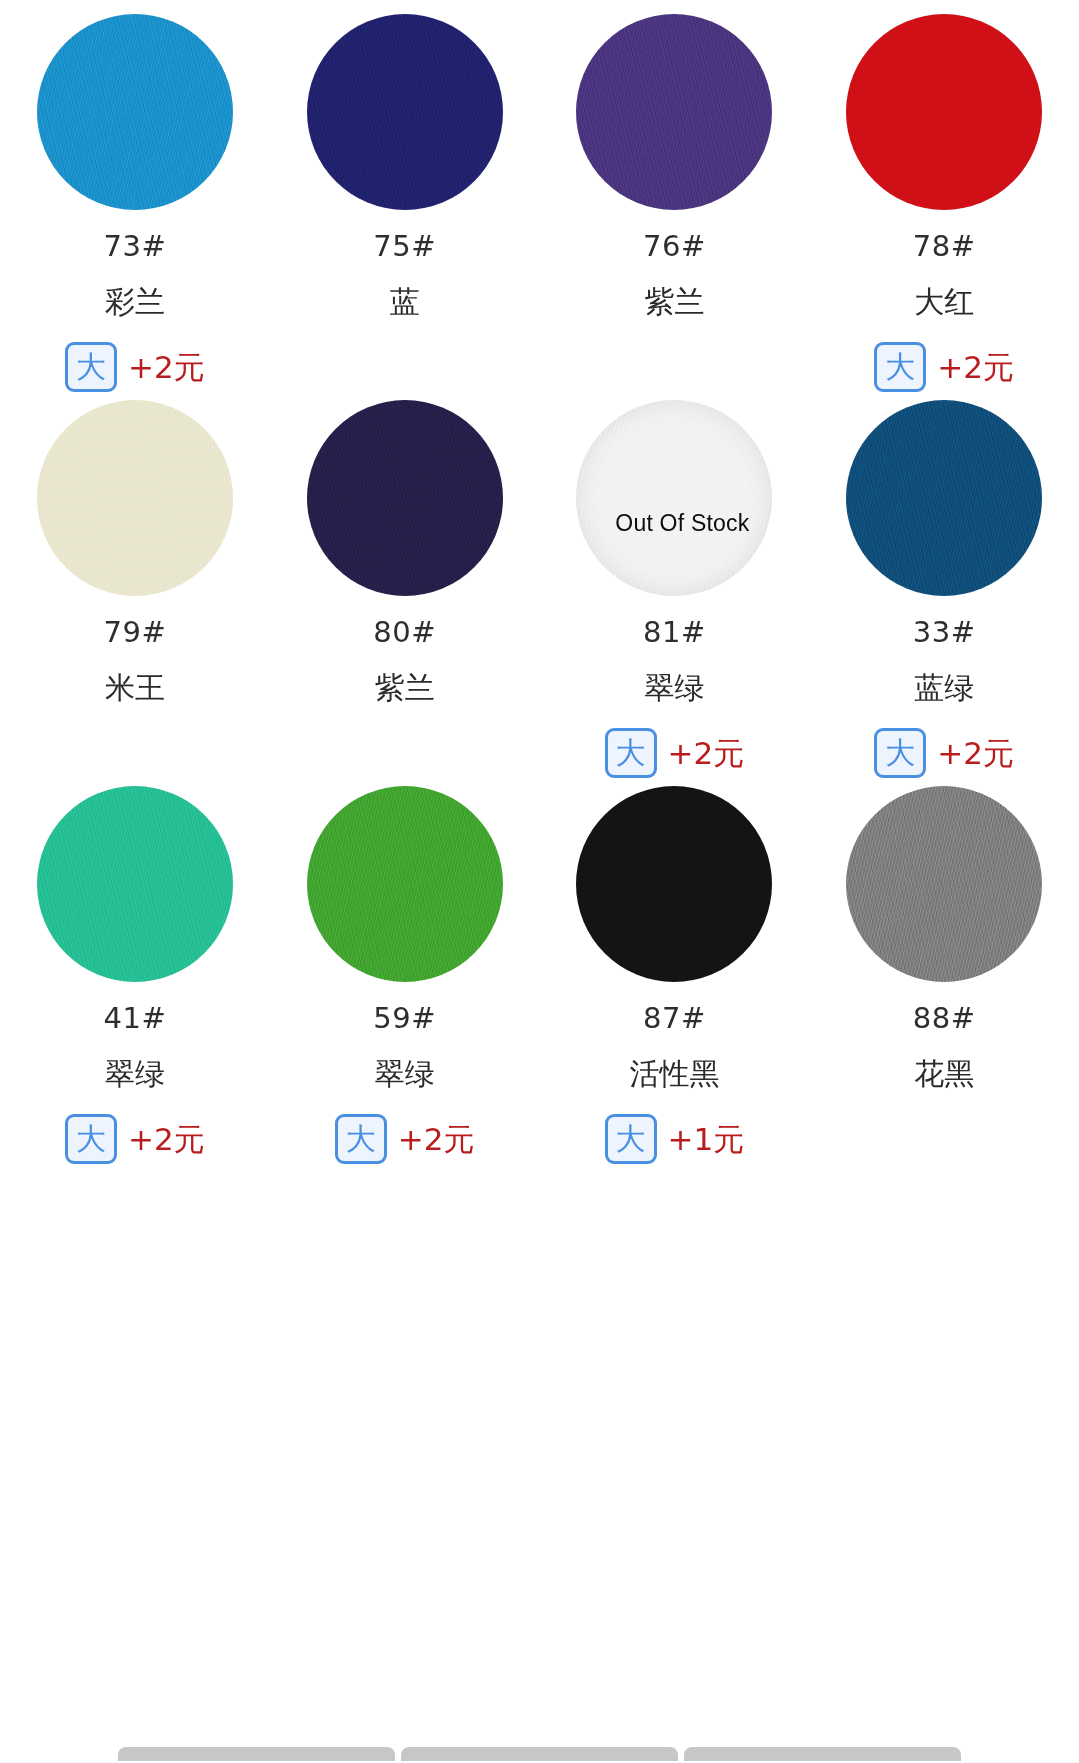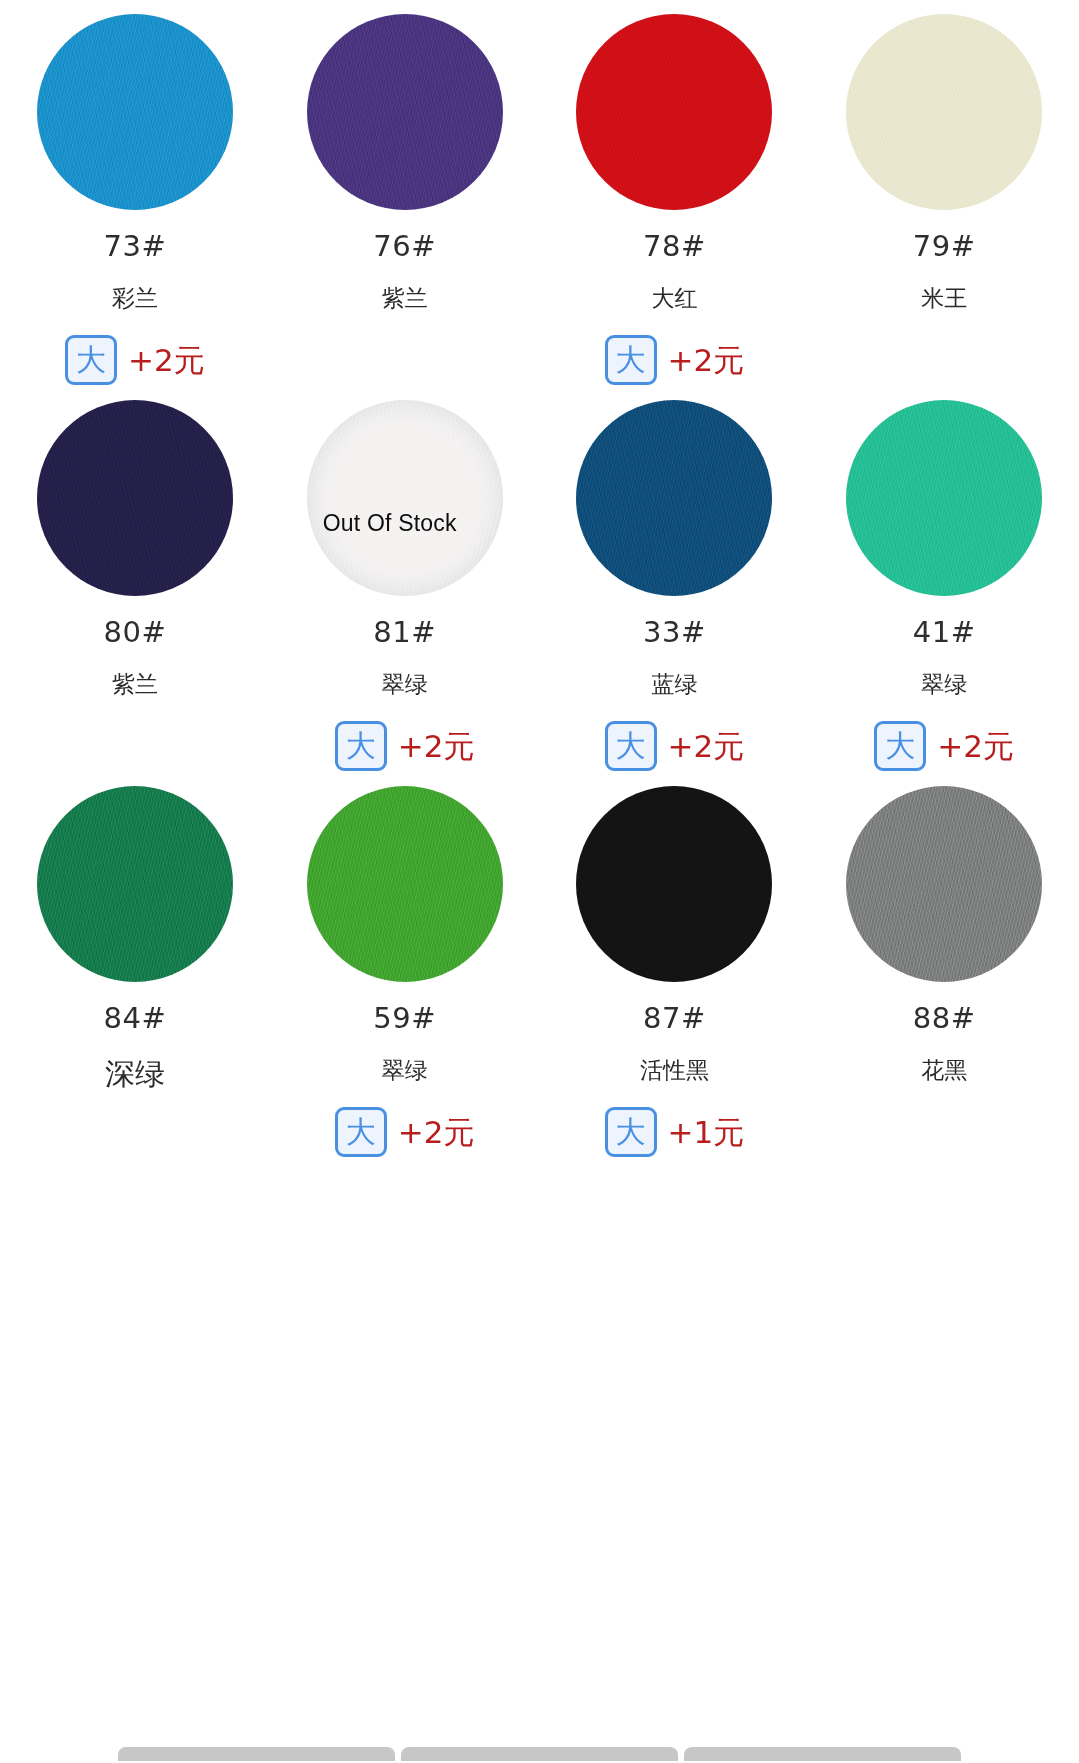--- a/index.html
+++ b/index.html
@@ -64,37 +64,38 @@
         rgba(255,255,255,0.5) 0px,
         rgba(255,255,255,0.5) 1px,
         rgba(0,0,0,0) 1px,
         rgba(0,0,0,0) 4px);
     opacity:.5;
   }
   .oos-label{
     position:absolute;
     left:16px;right:0;
     top:110px;
+    text-align:center;
     font-size:23px;
     color:#0d0d0d;
     font-family:"Liberation Sans",sans-serif;
     letter-spacing:.2px;
     z-index:3;
   }
   .code{
     margin-top:22px;
     font-size:29px;
     color:#2e2e2e;
     font-family:"DejaVu Sans",sans-serif;
     letter-spacing:.5px;
     line-height:1;
   }
   .cname{
     margin-top:26px;
-    font-size:23px;
+    font-size:30px;
     color:#2b2b2b;
     line-height:1;
   }
   .cname.alt{
     font-family:"DejaVu Serif","Liberation Serif",serif;
     font-size:30px;
   }
   .badge-row{
     margin-top:24px;
     display:flex;
@@ -147,20 +148,31 @@
       </div>
       <div class="code">73#</div>
       <div class="cname">彩兰</div>
       <div class="badge-row">
         <div class="badge-box">大</div>
         <div class="badge-price">+2元</div>
       </div>
     </div>
     <div class="cell">
       <div class="disc-wrap">
+        <div class="disc" style="background: rgb(32, 33, 107);"></div>
+      </div>
+      <div class="code">75#</div>
+      <div class="cname">蓝</div>
+      <div class="badge-row hidden">
+        <div class="badge-box"></div>
+        <div class="badge-price"></div>
+      </div>
+    </div>
+    <div class="cell">
+      <div class="disc-wrap">
         <div class="disc" style="background: rgb(72, 51, 124);"></div>
       </div>
       <div class="code">76#</div>
       <div class="cname">紫兰</div>
       <div class="badge-row hidden">
         <div class="badge-box"></div>
         <div class="badge-price"></div>
       </div>
     </div>
     <div class="cell">
@@ -221,31 +233,20 @@
     </div>
     <div class="cell">
       <div class="disc-wrap">
         <div class="disc" style="background: rgb(37, 189, 146);"></div>
       </div>
       <div class="code">41#</div>
       <div class="cname">翠绿</div>
       <div class="badge-row">
         <div class="badge-box">大</div>
         <div class="badge-price">+2元</div>
-      </div>
-    </div>
-    <div class="cell">
-      <div class="disc-wrap">
-        <div class="disc" style="background: rgb(21, 121, 75);"></div>
-      </div>
-      <div class="code">84#</div>
-      <div class="cname alt">深绿</div>
-      <div class="badge-row hidden">
-        <div class="badge-box"></div>
-        <div class="badge-price"></div>
       </div>
     </div>
     <div class="cell">
       <div class="disc-wrap">
         <div class="disc" style="background: rgb(64, 162, 46);"></div>
       </div>
       <div class="code">59#</div>
       <div class="cname">翠绿</div>
       <div class="badge-row">
         <div class="badge-box">大</div>

